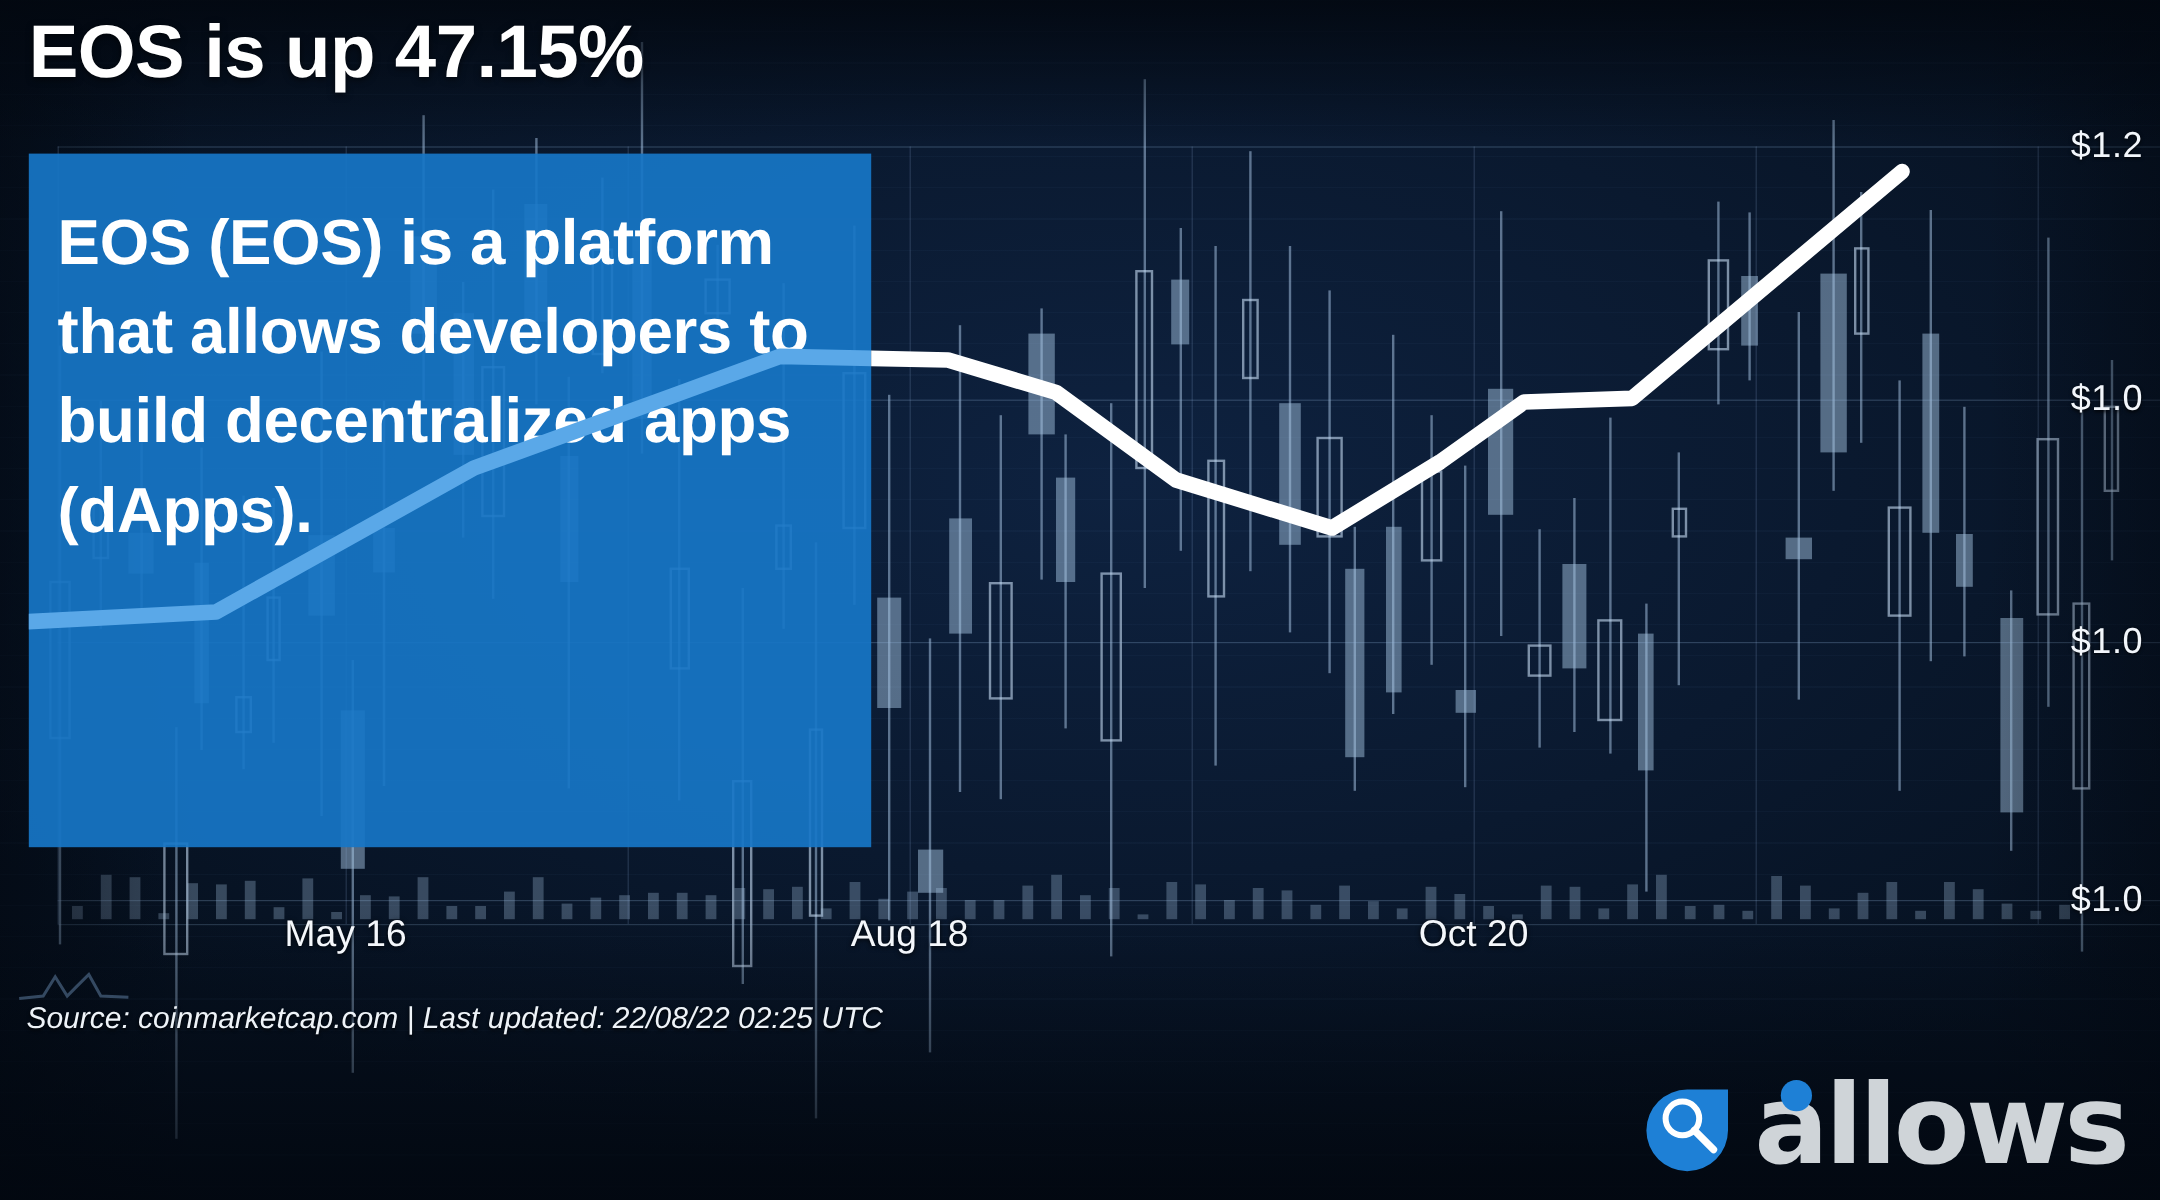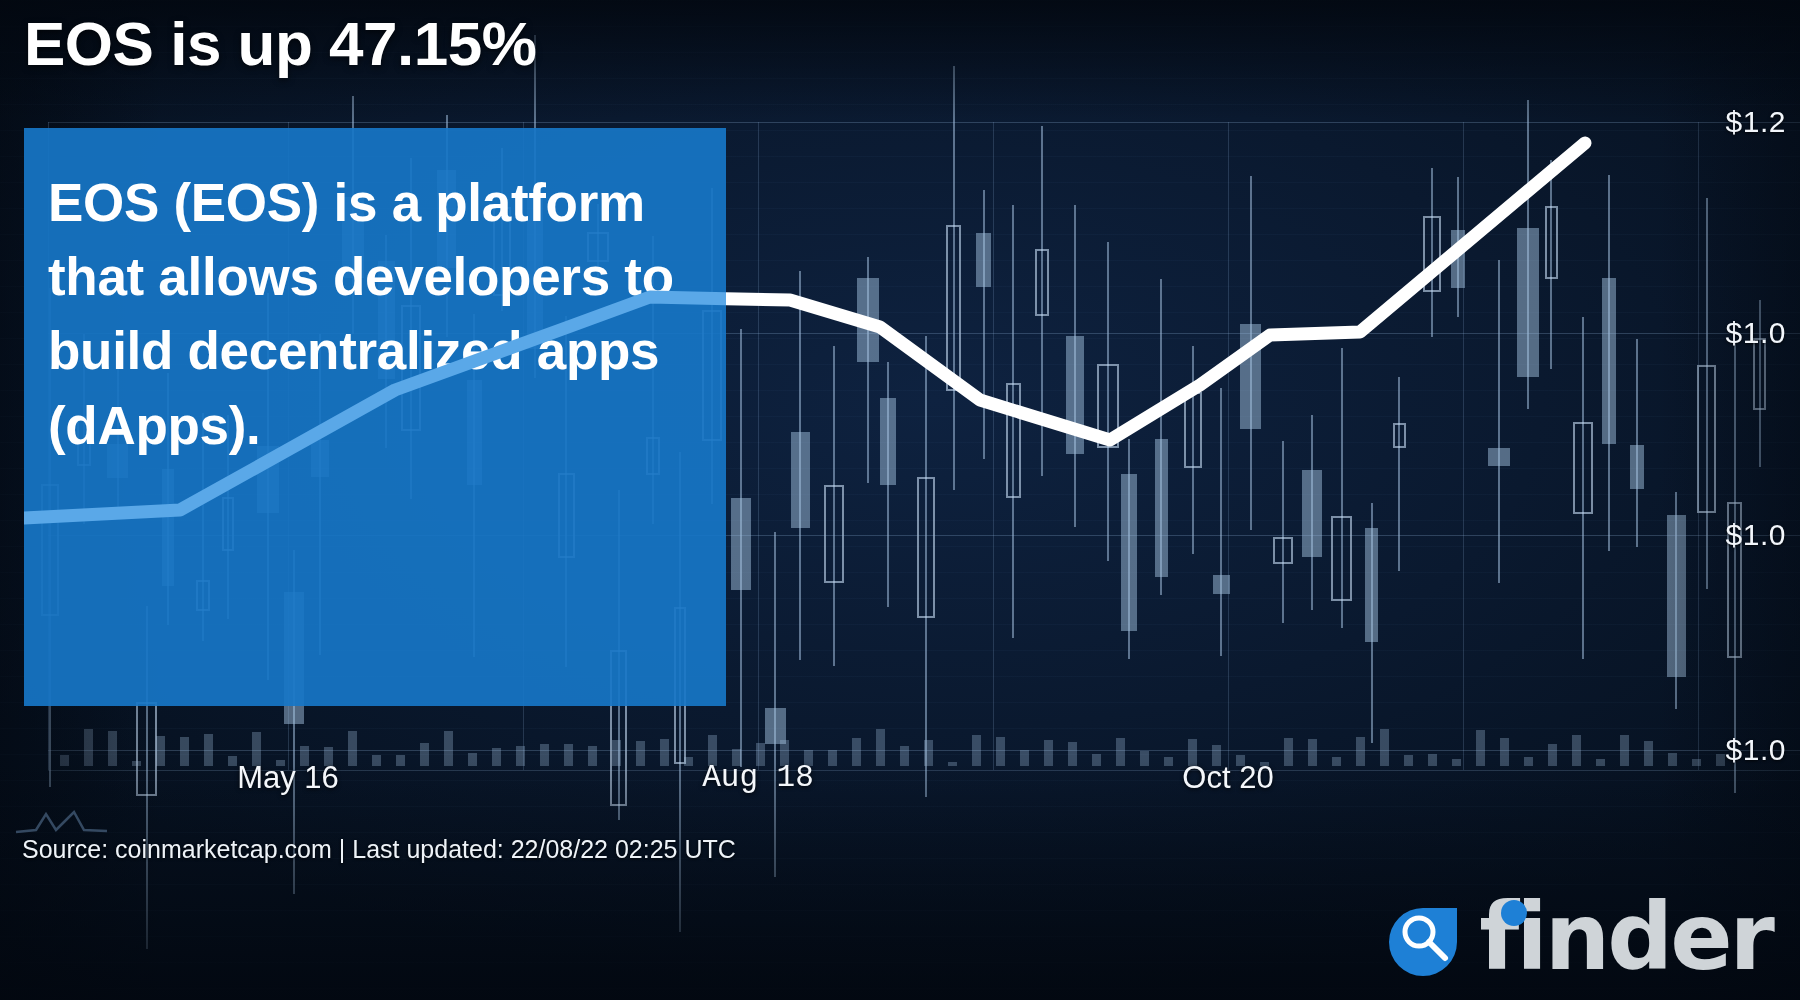--- a/index.html
+++ b/index.html
@@ -414,39 +414,39 @@
   </svg>
 
   <div class="bg-layer" id="ylabels" style="z-index: 6;">
       <div class="ylab" style="top: 122px;">$1.2</div>
       <div class="ylab" style="top: 333px;">$1.0</div>
       <div class="ylab" style="top: 535px;">$1.0</div>
       <div class="ylab" style="top: 750px;">$1.0</div>
     </div>
   <div class="bg-layer" id="xlabels" style="z-index: 6;">
       <div class="xlab" style="left: 288px;">May 16</div>
-      <div class="xlab" style="left: 758px; font-family: Liberation Mono, monospace;">Aug 18</div>
+      <div class="xlab" style="left: 758px;">Aug 18</div>
       <div class="xlab" style="left: 1228px;">Oct 20</div>
     </div>
 
   <div class="headline" style="z-index: 6;">EOS is up 47.15%</div>
 
   <div class="card" style="z-index: 4;">
     <div class="card-text">EOS (EOS) is a platform that allows developers to build decentralized apps (dApps).</div>
   </div>
 
   <svg class="spark" width="95" height="40" viewBox="0 0 95 40" style="z-index: 6;">
     <path d="M2 32 L22 30 L32 14 L42 30 L50 22 L60 12 L70 30 L93 31" fill="none" stroke="#6f93bb" stroke-width="2.5"></path>
   </svg>
 
-  <div class="source" style="z-index: 6;">Source: coinmarketcap.com | Last updated: 22/08/22 02:25 UTC</div>
+  <div class="source" style="z-index: 6; font-style: italic;">Source: coinmarketcap.com | Last updated: 22/08/22 02:25 UTC</div>
 
   <div class="logo" style="z-index: 6;">
     <svg width="88" height="88" viewBox="0 0 88 88">
       <path d="M76 6 L76 48 A34 34 0 1 1 42 14 L76 14 Z" fill="#1e80d6" transform="rotate(0 44 44)"></path>
       <circle cx="38" cy="38" r="14" fill="none" stroke="#ffffff" stroke-width="5"></circle>
       <line x1="48" y1="48" x2="64" y2="64" stroke="#ffffff" stroke-width="6" stroke-linecap="round"></line>
     </svg>
-    <div class="logo-word">finder</div>
+    <div class="logo-word">allows</div>
     <div class="dot-i" style="position:absolute;left:120px;top:6px;"></div>
   </div>
 
 </div>
 
 </body></html>

